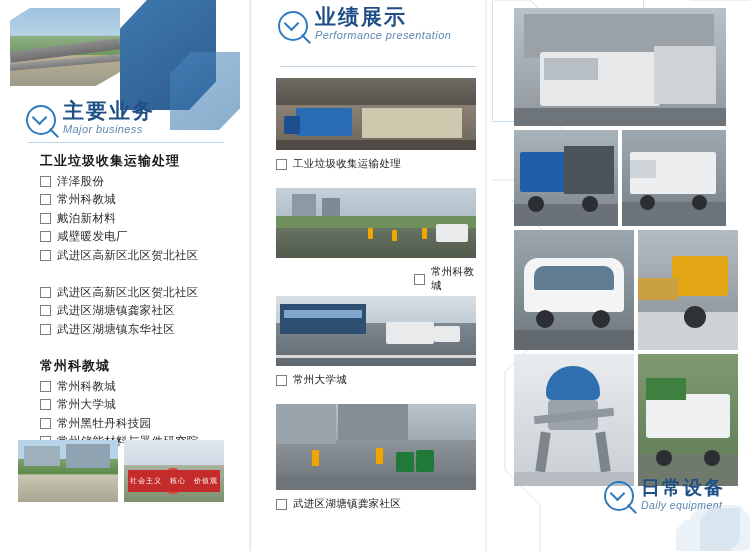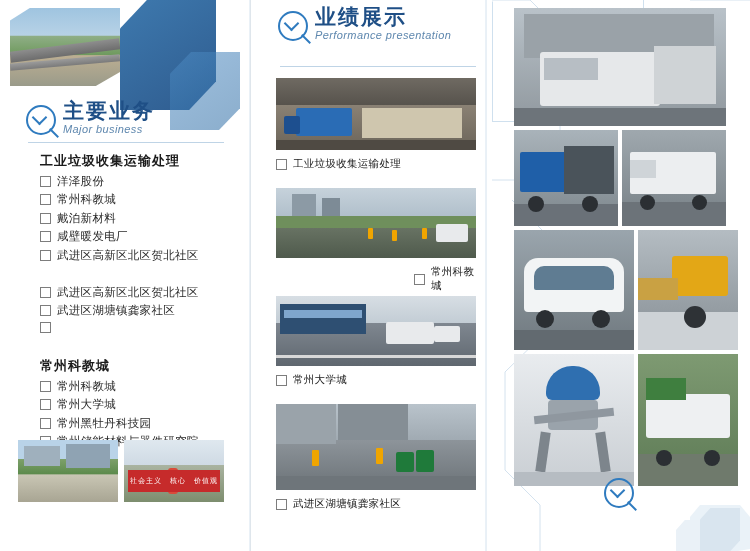--- a/index.html
+++ b/index.html
@@ -179,20 +179,21 @@
       <div class="item">
           <span class="chk"></span>
           <span>武进区高新区北区贺北社区</span>
         </div>
       <div class="item">
           <span class="chk"></span>
           <span>武进区湖塘镇龚家社区</span>
         </div>
       <div class="item">
           <span class="chk"></span>
+          <span>武进区湖塘镇东华社区</span>
         </div>
     </div>
 
     <div style="position:absolute;left:40px;top:357px;">
       <div class="grp-title">常州科教城</div>
       <div class="item">
           <span class="chk"></span>
           <span>常州科教城</span>
         </div>
       <div class="item">
@@ -358,17 +359,21 @@
       <div style="position:absolute;left:0;bottom:0;width:100%;height:32px;background:#6f7a6c;"></div>
       <div style="position:absolute;left:18px;bottom:20px;width:16px;height:16px;background:#2b2f33;border-radius:50%;"></div>
       <div style="position:absolute;left:66px;bottom:20px;width:16px;height:16px;background:#2b2f33;border-radius:50%;"></div>
     </div>
   </div>
 
   <div class="daily-head">
     <div class="sec-circle">
         <span class="arrow"></span>
       </div>
+    <div>
+      <div class="sec-title-cn">日常设备</div>
+      <div class="sec-title-en">Daily equipment</div>
+    </div>
   </div>
 
   <div class="corner-hex2"></div>
   <div class="corner-hex"></div>
 </div>
 
 </body></html>

